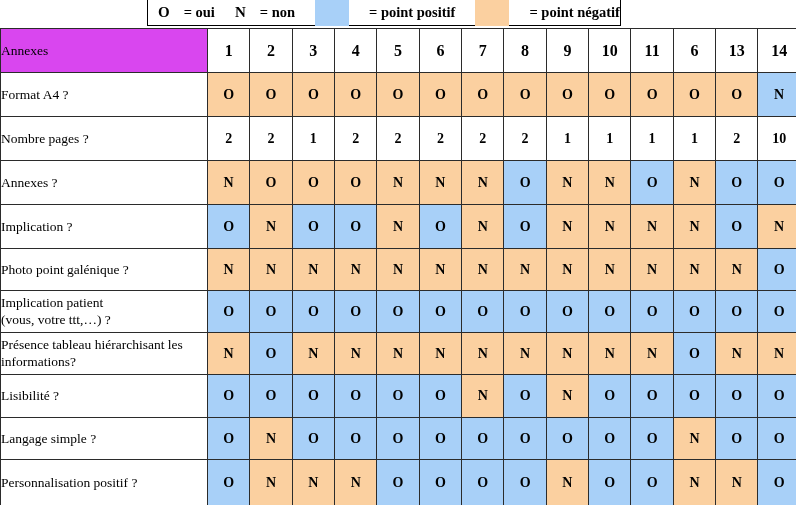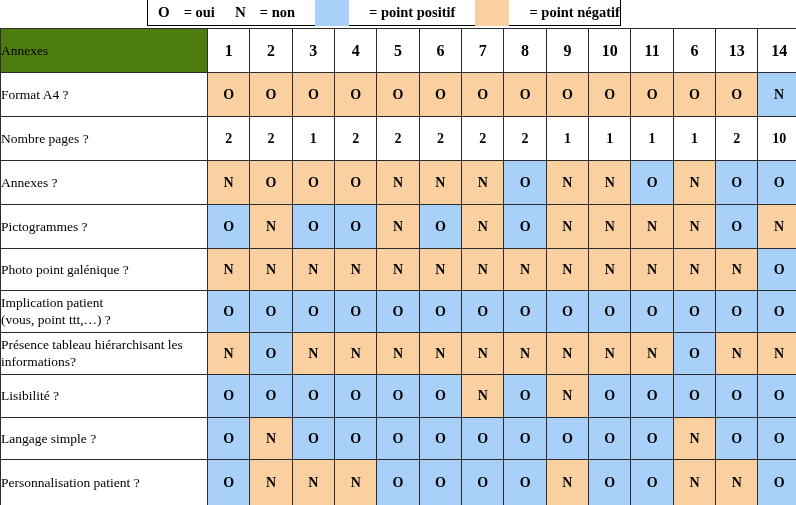--- a/index.html
+++ b/index.html
@@ -79,21 +79,21 @@
   td.rowlabel {
     text-align: left;
     padding: 0 0 0 5px;
     font-size: 13.5px;
     font-weight: normal;
     line-height: 1.18;
     vertical-align: middle;
     background: #fff;
   }
   td.corner {
-    background: #4d7c0f;
+    background: #d946ef;
     border-left: 1px solid #2b2b2b;
   }
   th.colnum {
     font-size: 16px;
     font-weight: bold;
     text-align: center;
     vertical-align: middle;
     background: #fff;
   }
   td.cell {
@@ -226,21 +226,21 @@
           <td class="cell" style="background: rgb(251, 208, 160);">N</td>
           <td class="cell" style="background: rgb(168, 208, 248);">O</td>
           <td class="cell" style="background: rgb(251, 208, 160);">N</td>
           <td class="cell" style="background: rgb(251, 208, 160);">N</td>
           <td class="cell" style="background: rgb(168, 208, 248);">O</td>
           <td class="cell" style="background: rgb(251, 208, 160);">N</td>
           <td class="cell" style="background: rgb(168, 208, 248);">O</td>
           <td class="cell" style="background: rgb(168, 208, 248);">O</td>
         </tr>
         <tr class="r-3">
-          <td class="rowlabel">Pictogrammes ?</td>
+          <td class="rowlabel">Implication ?</td>
           <td class="cell" style="background: rgb(168, 208, 248);">O</td>
           <td class="cell" style="background: rgb(251, 208, 160);">N</td>
           <td class="cell" style="background: rgb(168, 208, 248);">O</td>
           <td class="cell" style="background: rgb(168, 208, 248);">O</td>
           <td class="cell" style="background: rgb(251, 208, 160);">N</td>
           <td class="cell" style="background: rgb(168, 208, 248);">O</td>
           <td class="cell" style="background: rgb(251, 208, 160);">N</td>
           <td class="cell" style="background: rgb(168, 208, 248);">O</td>
           <td class="cell" style="background: rgb(251, 208, 160);">N</td>
           <td class="cell" style="background: rgb(251, 208, 160);">N</td>
@@ -262,21 +262,21 @@
           <td class="cell" style="background: rgb(251, 208, 160);">N</td>
           <td class="cell" style="background: rgb(251, 208, 160);">N</td>
           <td class="cell" style="background: rgb(251, 208, 160);">N</td>
           <td class="cell" style="background: rgb(251, 208, 160);">N</td>
           <td class="cell" style="background: rgb(251, 208, 160);">N</td>
           <td class="cell" style="background: rgb(168, 208, 248);">O</td>
         </tr>
         <tr class="r-5">
           <td class="rowlabel">
             <div class="two-line">Implication patient</div>
-            <div class="two-line">(vous, point ttt,…) ?</div>
+            <div class="two-line">(vous, votre ttt,…) ?</div>
           </td>
           <td class="cell" style="background: rgb(168, 208, 248);">O</td>
           <td class="cell" style="background: rgb(168, 208, 248);">O</td>
           <td class="cell" style="background: rgb(168, 208, 248);">O</td>
           <td class="cell" style="background: rgb(168, 208, 248);">O</td>
           <td class="cell" style="background: rgb(168, 208, 248);">O</td>
           <td class="cell" style="background: rgb(168, 208, 248);">O</td>
           <td class="cell" style="background: rgb(168, 208, 248);">O</td>
           <td class="cell" style="background: rgb(168, 208, 248);">O</td>
           <td class="cell" style="background: rgb(168, 208, 248);">O</td>
@@ -334,21 +334,21 @@
           <td class="cell" style="background: rgb(168, 208, 248);">O</td>
           <td class="cell" style="background: rgb(168, 208, 248);">O</td>
           <td class="cell" style="background: rgb(168, 208, 248);">O</td>
           <td class="cell" style="background: rgb(168, 208, 248);">O</td>
           <td class="cell" style="background: rgb(168, 208, 248);">O</td>
           <td class="cell" style="background: rgb(251, 208, 160);">N</td>
           <td class="cell" style="background: rgb(168, 208, 248);">O</td>
           <td class="cell" style="background: rgb(168, 208, 248);">O</td>
         </tr>
         <tr class="r-9">
-          <td class="rowlabel">Personnalisation patient ?</td>
+          <td class="rowlabel">Personnalisation positif ?</td>
           <td class="cell" style="background: rgb(168, 208, 248);">O</td>
           <td class="cell" style="background: rgb(251, 208, 160);">N</td>
           <td class="cell" style="background: rgb(251, 208, 160);">N</td>
           <td class="cell" style="background: rgb(251, 208, 160);">N</td>
           <td class="cell" style="background: rgb(168, 208, 248);">O</td>
           <td class="cell" style="background: rgb(168, 208, 248);">O</td>
           <td class="cell" style="background: rgb(168, 208, 248);">O</td>
           <td class="cell" style="background: rgb(168, 208, 248);">O</td>
           <td class="cell" style="background: rgb(251, 208, 160);">N</td>
           <td class="cell" style="background: rgb(168, 208, 248);">O</td>

